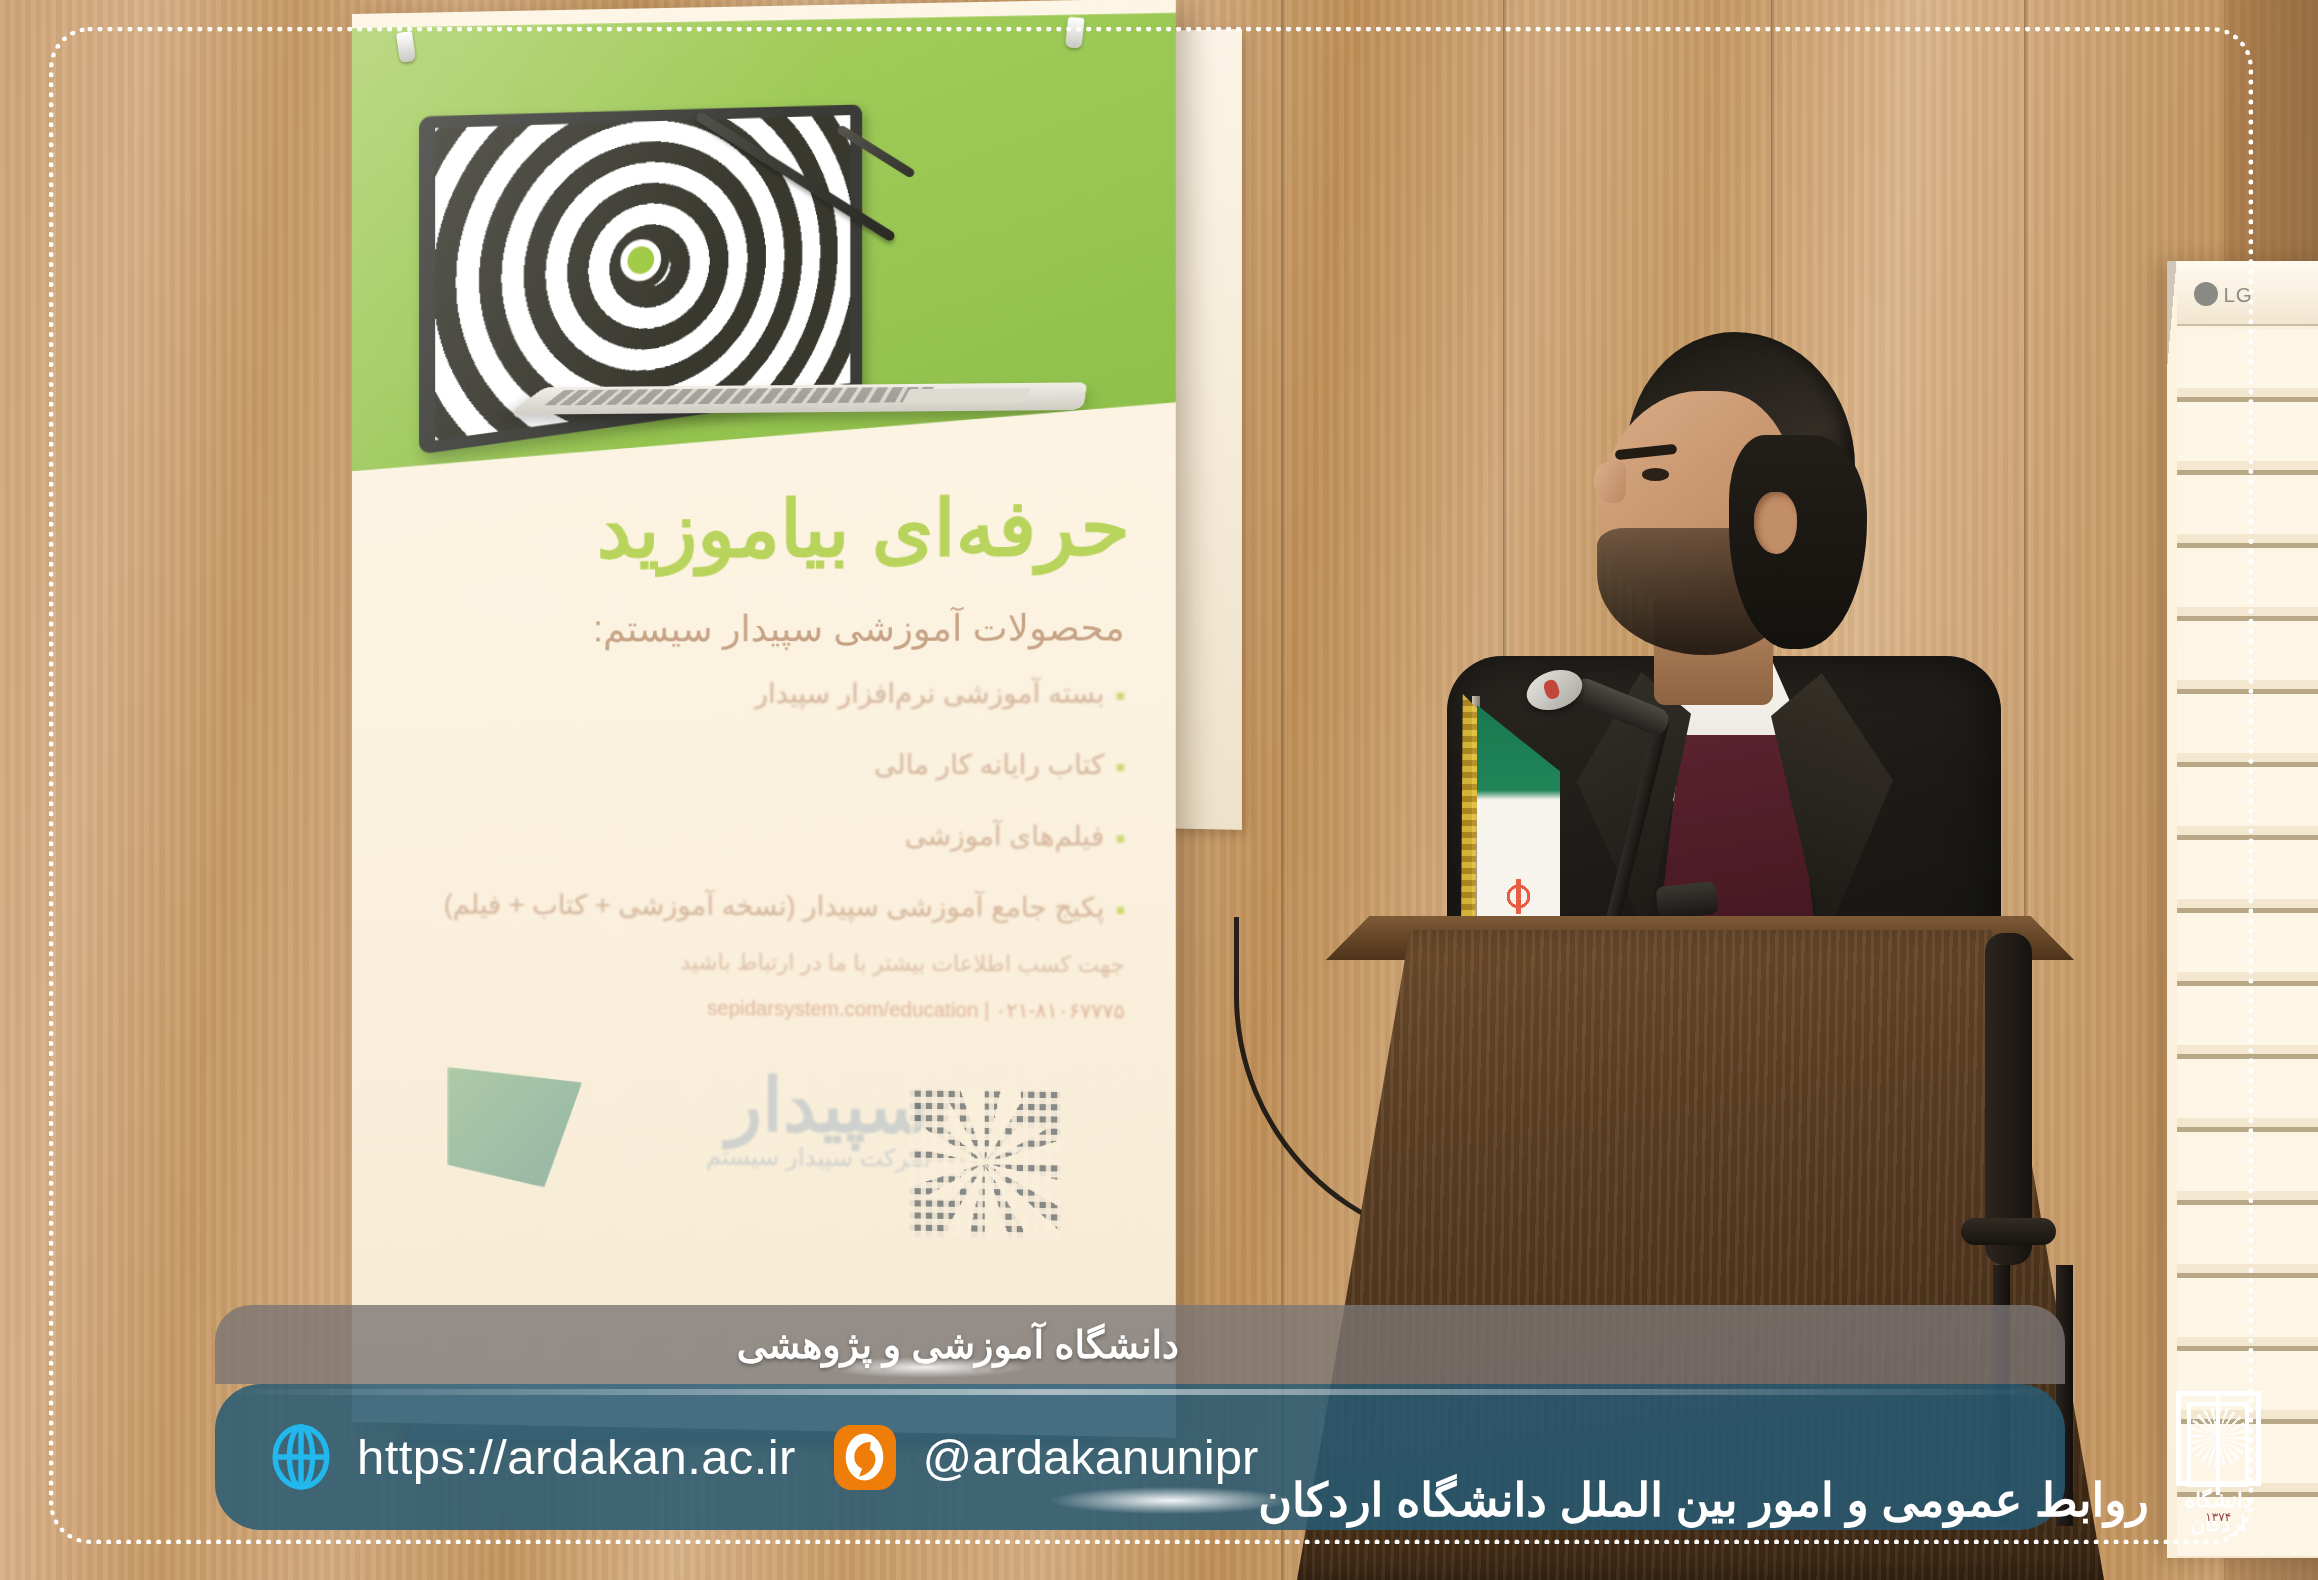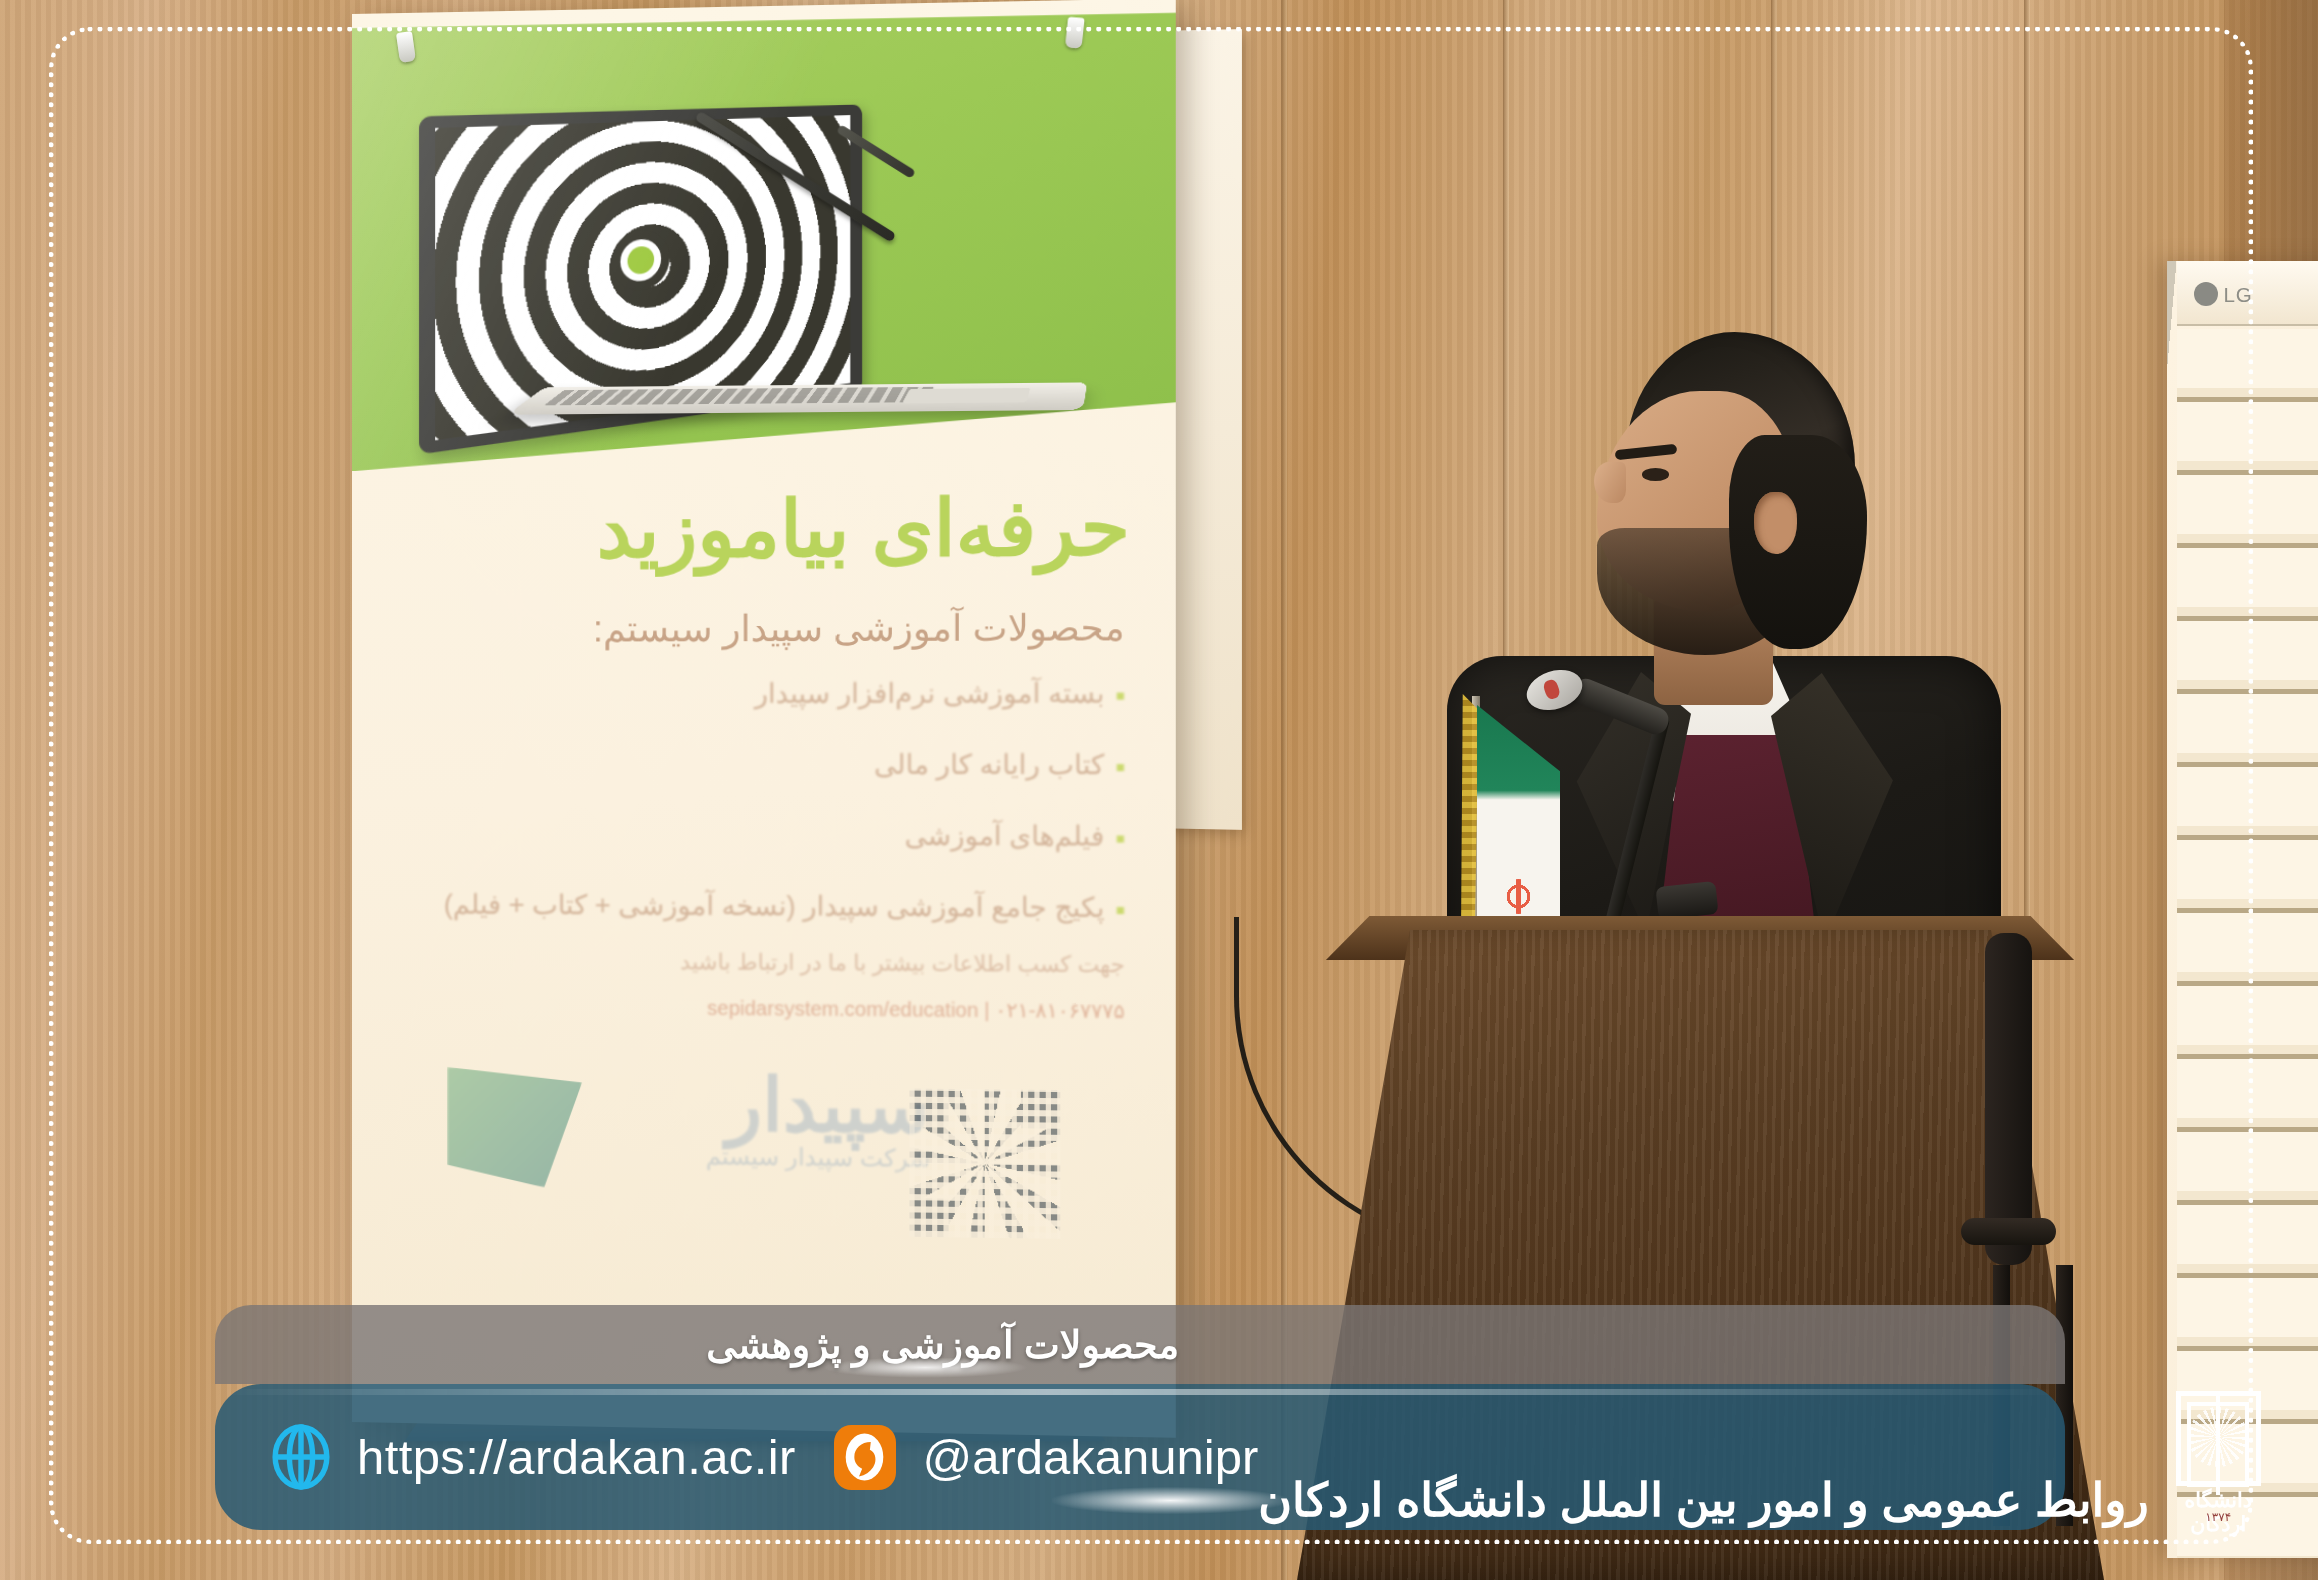--- a/index.html
+++ b/index.html
@@ -589,21 +589,21 @@
       <div class="ac-logo-text">LG</div>
     </div>
     <div class="ac-louvers"></div>
   </div>
 
 </div>
 
 <div id="frame"></div>
 
 <div id="gray-bar">
-  <div class="title">محصولات آموزشی و پژوهشی</div>
+  <div class="title">دانشگاه آموزشی و پژوهشی</div>
 </div>
 
 <div id="blue-bar">
 
   <div class="bb-left">
     <span class="globe">
       <svg viewBox="0 0 100 100" width="68" height="68">
         <ellipse cx="50" cy="50" rx="38" ry="44" fill="none" stroke="#22b8ed" stroke-width="8"></ellipse>
         <line x1="12" y1="50" x2="88" y2="50" stroke="#22b8ed" stroke-width="8"></line>
         <line x1="50" y1="6" x2="50" y2="94" stroke="#22b8ed" stroke-width="8"></line>

